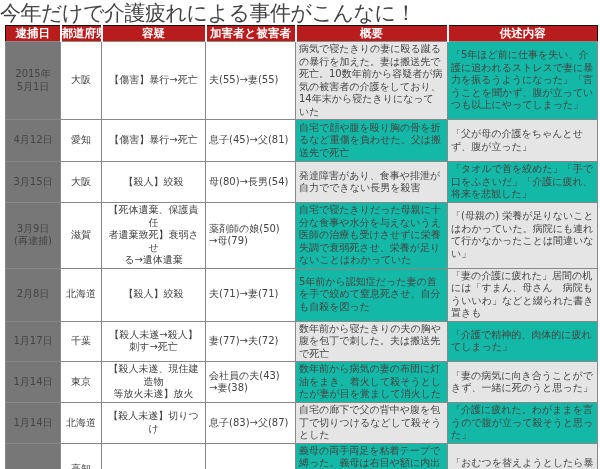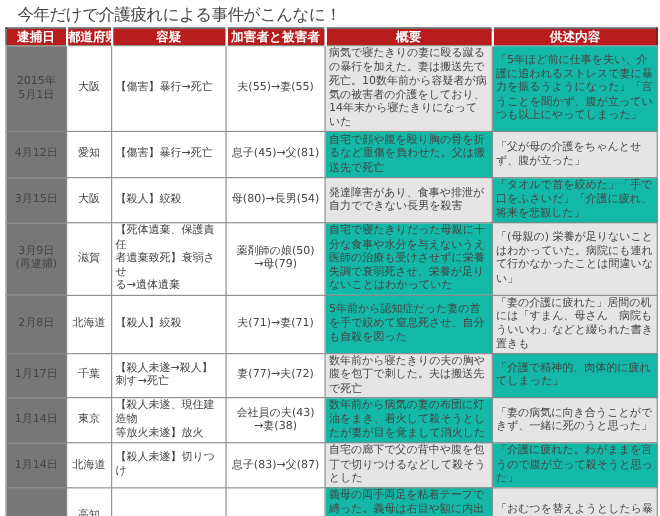--- a/index.html
+++ b/index.html
@@ -1,33 +1,33 @@
 <!DOCTYPE html>
 <html><head>
   <meta charset="utf-8">
   <style>
     html, body { margin: 0; padding: 0; background: #ffffff; }
     body { width: 600px; height: 469px; overflow: hidden; position: relative;
            font-family: "DejaVu Sans", "Liberation Sans", sans-serif; color: #333; }
-    .title { position: absolute; left: 16px; top: 2px; font-size: 15px; color: #444;
+    .title { position: absolute; left: 0; top: 2px; font-size: 21px; color: #444;
              letter-spacing: -0.5px; white-space: nowrap; line-height: 22px; }
     table.main { position: absolute; left: 5px; top: 25px; width: 592px;
                  border-collapse: collapse; table-layout: fixed;
                  border: 1.5px solid #111; }
     table.main th { background: #b91c1c; color: #fff; font-weight: bold; font-size: 11.5px;
                     height: 15px; padding: 0; border-left: 2px solid #fff; text-align: center;
                     white-space: nowrap; overflow: hidden; line-height: 15px; }
     table.main th:first-child { border-left: none; }
     table.main td { border: 1px solid #888; padding: 1px 3px; font-size: 10px;
                     line-height: 12.5px; vertical-align: middle; color: #444; }
     td.date { background: #777; color: #fff; text-align: center; font-size: 11px;
               line-height: 13px; padding: 0 2px; border-color: #666; margin-left: 20px; }
     td.pref { text-align: center; font-size: 11px; }
-    td.charge { font-size: 10.5px; line-height: 12px; }
-    td.parties { text-align: center; font-size: 10.5px; line-height: 12px; }
+    td.charge { text-align: center; font-size: 10.5px; line-height: 12px; }
+    td.parties { text-align: left; font-size: 10.5px; line-height: 12px; }
     td.summary, td.statement { font-size: 9.6px; line-height: 12.2px; text-align: left;
                                vertical-align: top; padding-top: 2px; }
     td.gray { background: #e5e5e5; }
     td.white { background: #14b8a6; }
     .footnote { position: absolute; right: 6px; top: 451px; font-size: 9.5px; color: #444;
                 white-space: nowrap; margin-top: 18px; }
     .lines span { display: block; }
   </style>
 </head>
 <body>

